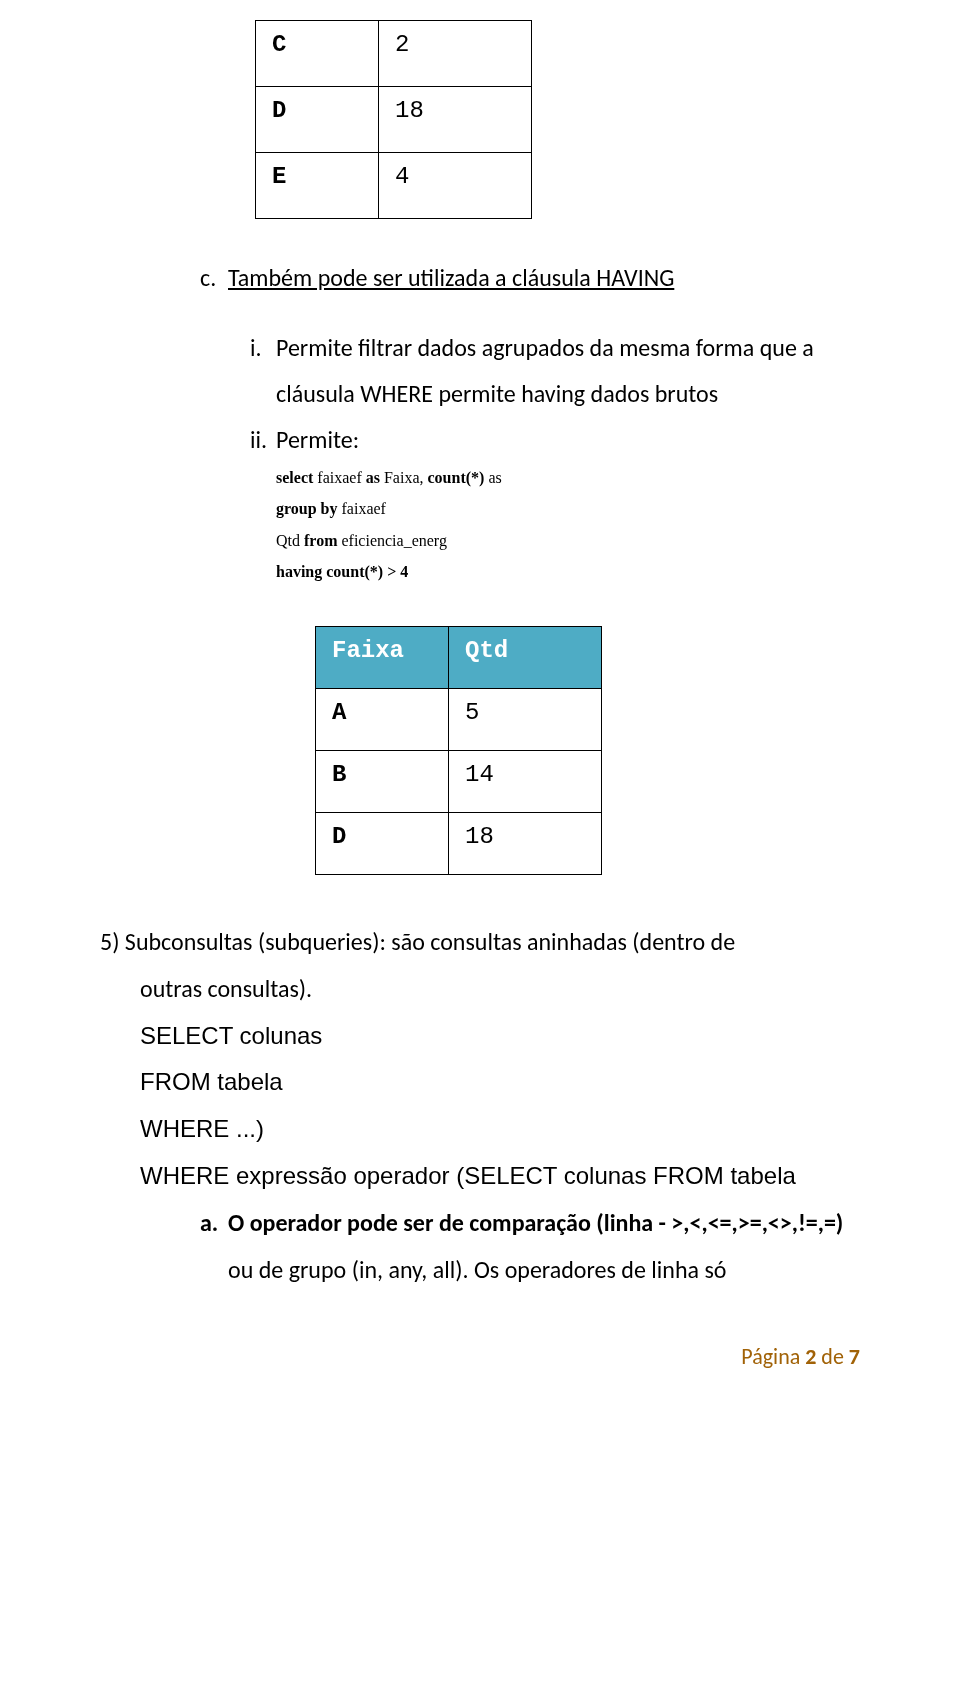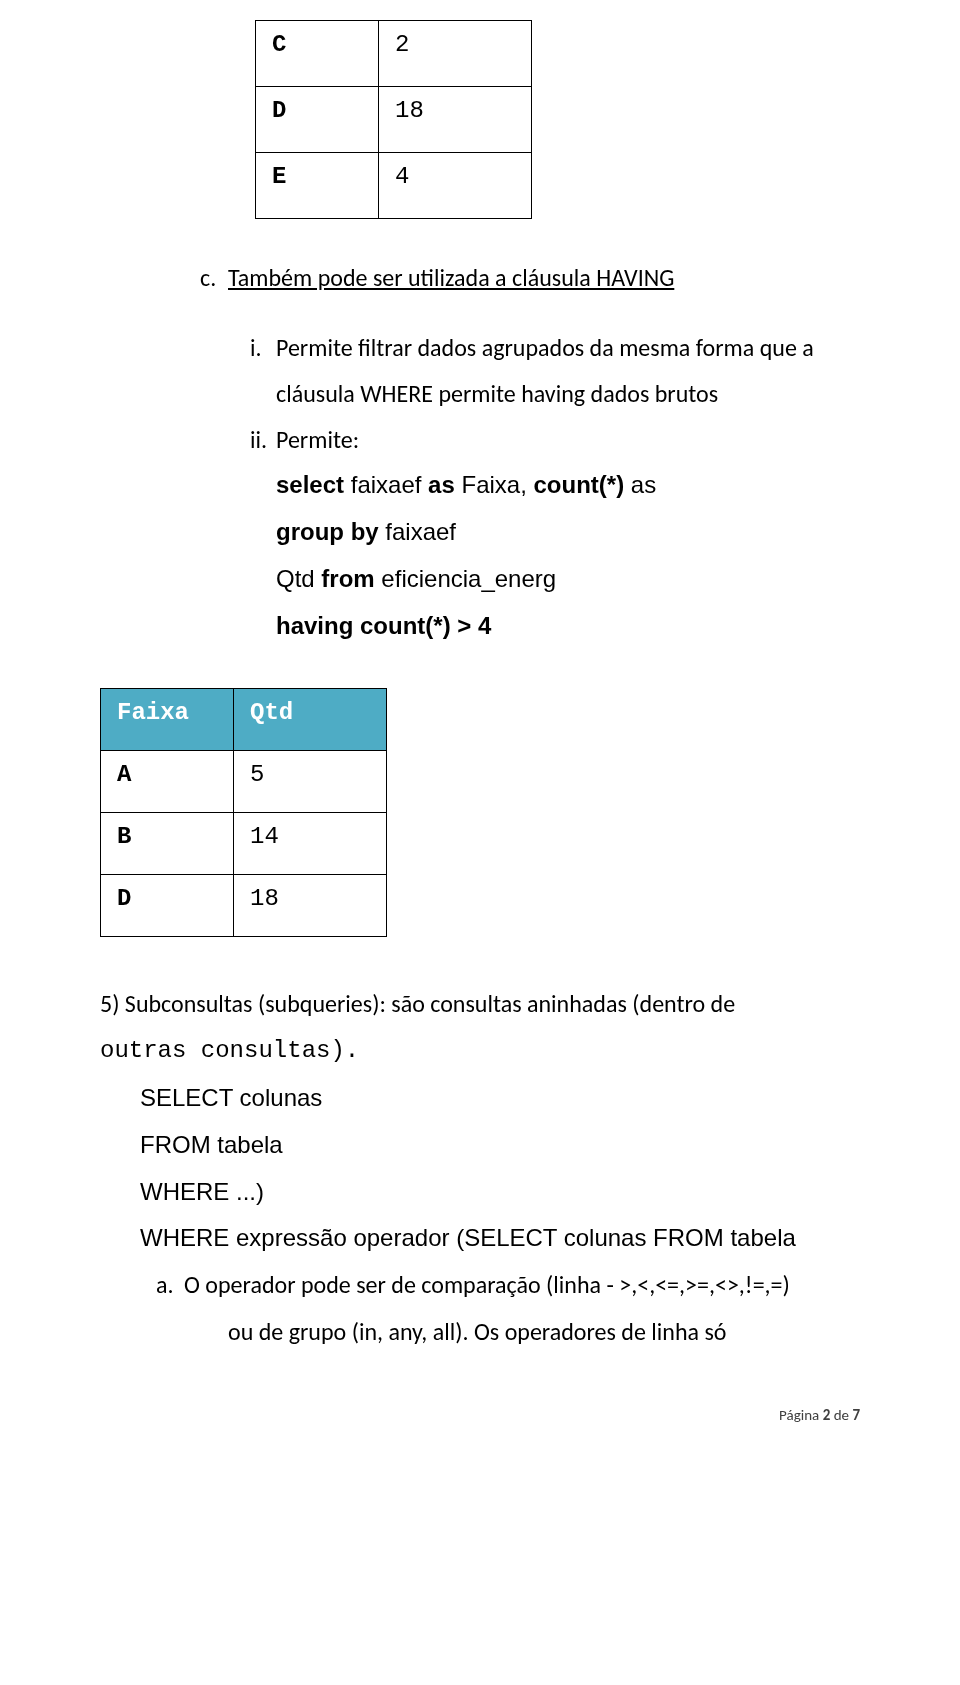--- a/index.html
+++ b/index.html
@@ -32,20 +32,21 @@
   table.small-table td.label {
     width: 90px;
     font-weight: bold;
   }
   table.small-table td.val {
     width: 120px;
   }
 
   table.faixa-table {
     border-collapse: collapse;
+    margin-left: 215px;
     margin-top: 10px;
     margin-bottom: 44px;
   }
   table.faixa-table th {
     background: #4eacc5;
     color: #fff;
     font-family: "Courier New", Courier, monospace;
     font-size: 24px;
     font-weight: bold;
     text-align: left;
@@ -82,62 +83,63 @@
   .sub-i .marker, .sub-ii .marker {
     display: inline-block;
     width: 26px;
   }
   .sub-i-cont {
     margin-left: 176px;
     line-height: 1.9;
   }
   .code-block {
     margin-left: 176px;
-    font-family: Liberation Sans, sans-serif;
-    font-size: 24px;
+    font-family: Liberation Serif, serif;
+    font-size: 16px;
     line-height: 1.95;
     text-align: justify;
   }
 
   .num3 {
     margin-left: 0px;
     line-height: 1.95;
     text-align: justify;
   }
   .num3-cont {
-    line-height: 1.95;
-    text-align: justify;
-    font-family: Liberation Mono, monospace;
+    margin-left: 40px;
+    line-height: 1.95;
+    text-align: justify;
   }
   .block-mono {
     margin-left: 40px;
     font-family: Liberation Sans, sans-serif;
     font-size: 24px;
     line-height: 1.95;
     text-align: justify;
   }
   .item-a {
-    margin-left: 56px;
-    line-height: 1.95;
-    text-align: justify;
+    margin-left: 100px;
+    line-height: 1.95;
+    text-align: justify;
+    font-weight: bold;
   }
   .item-a .marker {
     display: inline-block;
     width: 28px;
   }
   .item-a-cont {
     margin-left: 128px;
     line-height: 1.95;
     text-align: justify;
   }
 
   .footer {
     text-align: right;
-    font-size: 15px;
-    color: #404040;
+    font-size: 22px;
+    color: #a16207;
     margin-top: 50px;
   }
 </style>
 </head>
 <body>
 
 
 
 <table class="small-table">
   <tbody>

